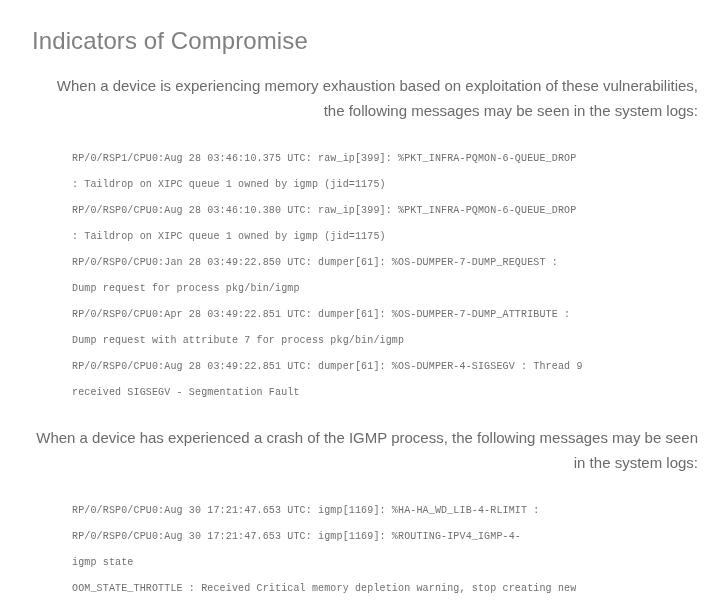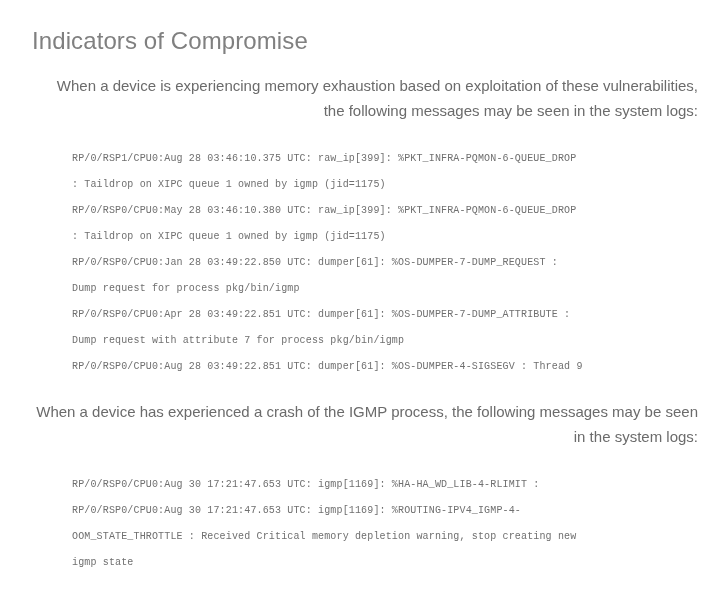--- a/index.html
+++ b/index.html
@@ -75,32 +75,33 @@
 <div class="page">
   <div class="content">
 
     <h1 class="section-title">Indicators of Compromise</h1>
 
     <p class="body-text">When a device is experiencing memory exhaustion based on exploitation of these vulnerabilities, the following messages may be seen in the system logs:</p>
 
     <div class="code-block">
       <div class="code-line">RP/0/RSP1/CPU0:Aug 28 03:46:10.375 UTC: raw_ip[399]: %PKT_INFRA-PQMON-6-QUEUE_DROP</div>
       <div class="code-line">: Taildrop on XIPC queue 1 owned by igmp (jid=1175)</div>
-      <div class="code-line">RP/0/RSP0/CPU0:May 28 03:46:10.380 UTC: raw_ip[399]: %PKT_INFRA-PQMON-6-QUEUE_DROP</div>
+      <div class="code-line">RP/0/RSP0/CPU0:Aug 28 03:46:10.380 UTC: raw_ip[399]: %PKT_INFRA-PQMON-6-QUEUE_DROP</div>
       <div class="code-line">: Taildrop on XIPC queue 1 owned by igmp (jid=1175)</div>
       <div class="code-line">RP/0/RSP0/CPU0:Jan 28 03:49:22.850 UTC: dumper[61]: %OS-DUMPER-7-DUMP_REQUEST :</div>
       <div class="code-line">Dump request for process pkg/bin/igmp</div>
       <div class="code-line">RP/0/RSP0/CPU0:Apr 28 03:49:22.851 UTC: dumper[61]: %OS-DUMPER-7-DUMP_ATTRIBUTE :</div>
       <div class="code-line">Dump request with attribute 7 for process pkg/bin/igmp</div>
       <div class="code-line">RP/0/RSP0/CPU0:Aug 28 03:49:22.851 UTC: dumper[61]: %OS-DUMPER-4-SIGSEGV : Thread 9</div>
+      <div class="code-line">received SIGSEGV - Segmentation Fault</div>
     </div>
 
     <p class="body-text">When a device has experienced a crash of the IGMP process, the following messages may be seen in the system logs:</p>
 
     <div class="code-block">
       <div class="code-line">RP/0/RSP0/CPU0:Aug 30 17:21:47.653 UTC: igmp[1169]: %HA-HA_WD_LIB-4-RLIMIT :</div>
       <div class="code-line">RP/0/RSP0/CPU0:Aug 30 17:21:47.653 UTC: igmp[1169]: %ROUTING-IPV4_IGMP-4-</div>
+      <div class="code-line">igmp state</div>
       <div class="code-line">OOM_STATE_THROTTLE : Received Critical memory depletion warning, stop creating new</div>
-      <div class="code-line">igmp state</div>
     </div>
 
   </div>
 </div>
 
 </body></html>

